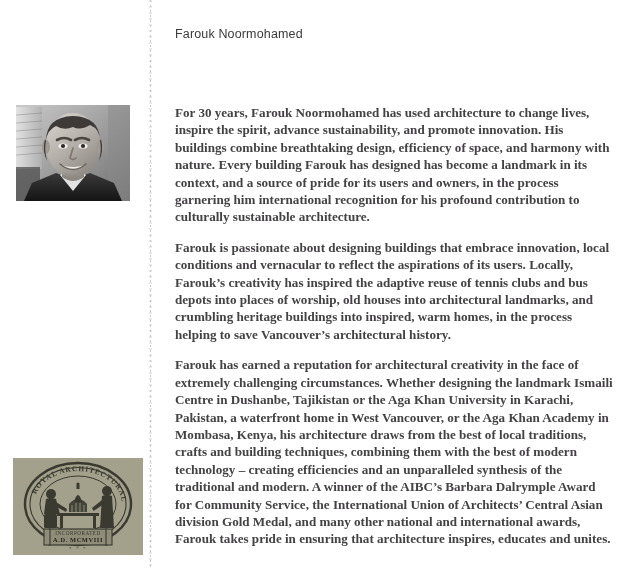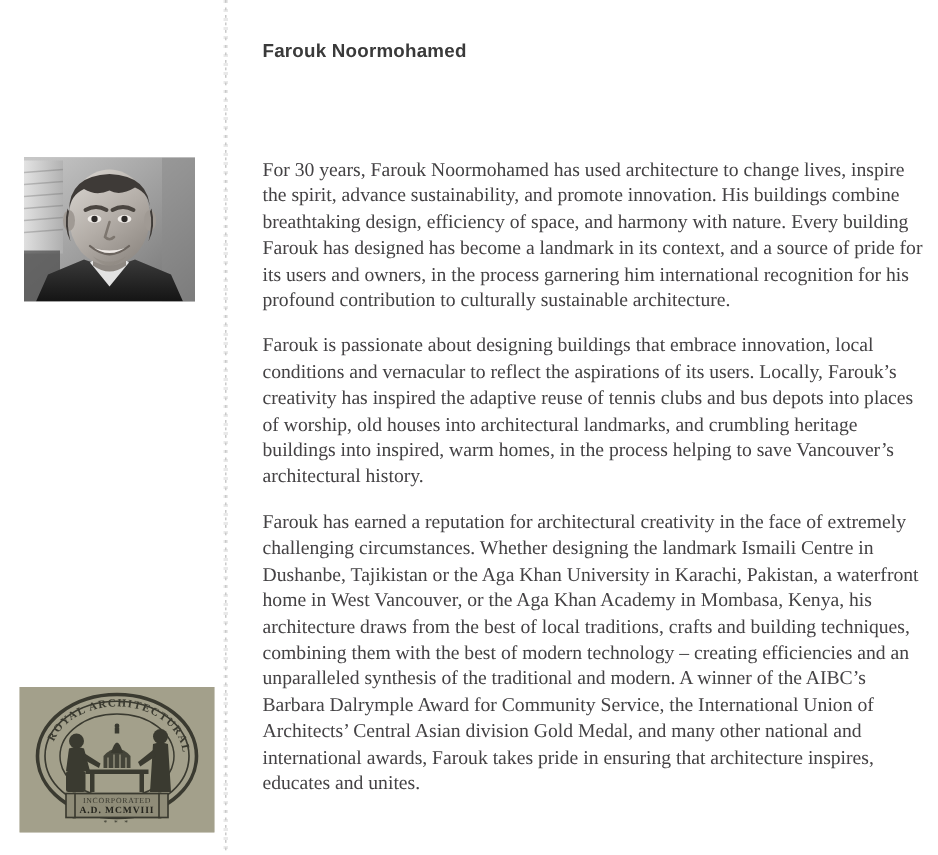--- a/index.html
+++ b/index.html
@@ -88,40 +88,41 @@
     top: 0;
     width: 440px;
     height: 570px;
   }
 
   .person-name {
     position: absolute;
     left: 0;
     top: 27px;
     font-family: "Liberation Sans", "DejaVu Sans", sans-serif;
-    font-weight: bold;
+    font-weight: normal;
     font-size: 12.5px;
     letter-spacing: 0.15px;
     color: #3a3a3a;
   }
 
   .bio {
     position: absolute;
     left: 0;
     top: 104px;
     width: 440px;
   }
 
   .bio p {
     margin: 0 0 13px 0;
     font-family: "Liberation Serif", "DejaVu Serif", serif;
     font-size: 13.1px;
     line-height: 17.4px;
     color: #444244;
     text-align: left;
+    font-weight: bold;
   }
 
   .footer-url {
     position: absolute;
     left: 116px;
     top: 544px;
     font-family: "Liberation Sans", "DejaVu Sans", sans-serif;
     font-size: 11px;
     color: #4a4a4a;
     letter-spacing: 0.1px;

